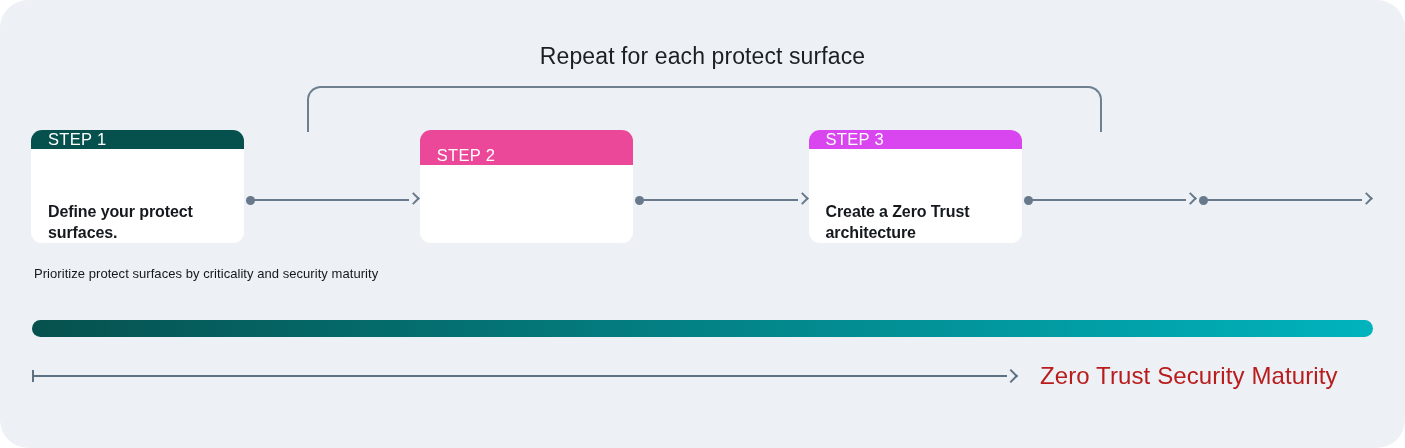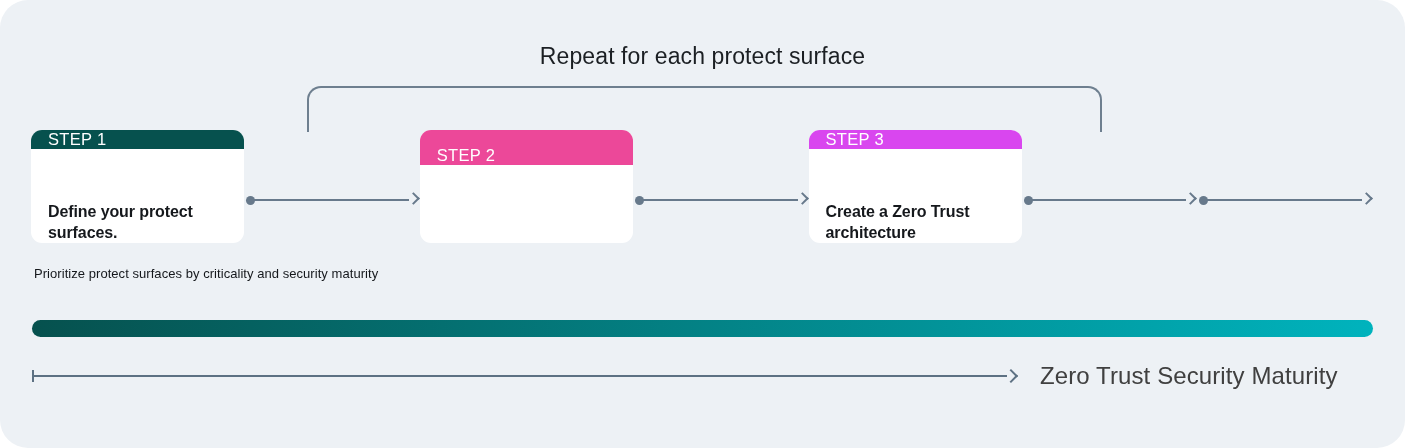--- a/index.html
+++ b/index.html
@@ -161,21 +161,21 @@
     border-top: 2px solid #5d7183;
     border-right: 2px solid #5d7183;
     transform: rotate(45deg);
   }
   .maturity-label {
     position: absolute;
     left: 1040px;
     top: 362px;
     font-size: 24px;
     font-weight: 400;
-    color: #404040;
+    color: #b91c1c;
     letter-spacing: .1px;
   }
 </style>
 </head>
 <body>
 
 <div id="canvas" style="background: rgb(237, 241, 245);">
 
   <div class="repeat-label">Repeat for each protect surface</div>
   <div class="bracket" style="border-top-color: rgb(110, 127, 143); border-right-color: rgb(110, 127, 143); border-bottom: none; border-left-color: rgb(110, 127, 143);"></div>

